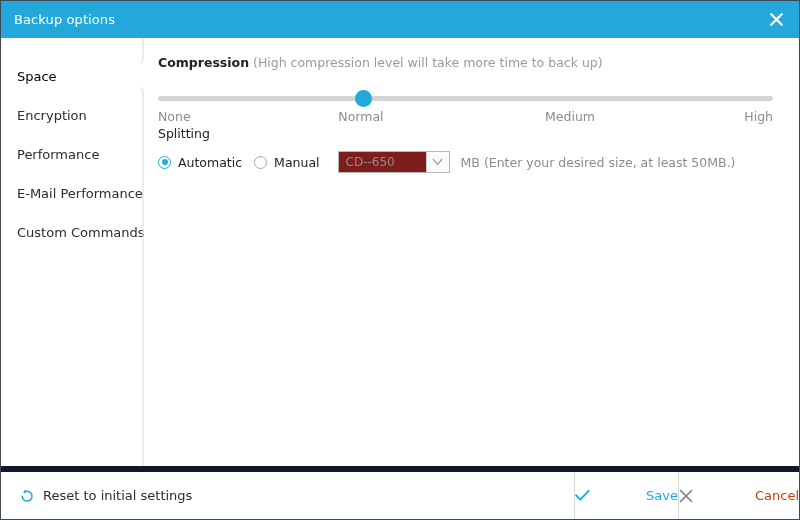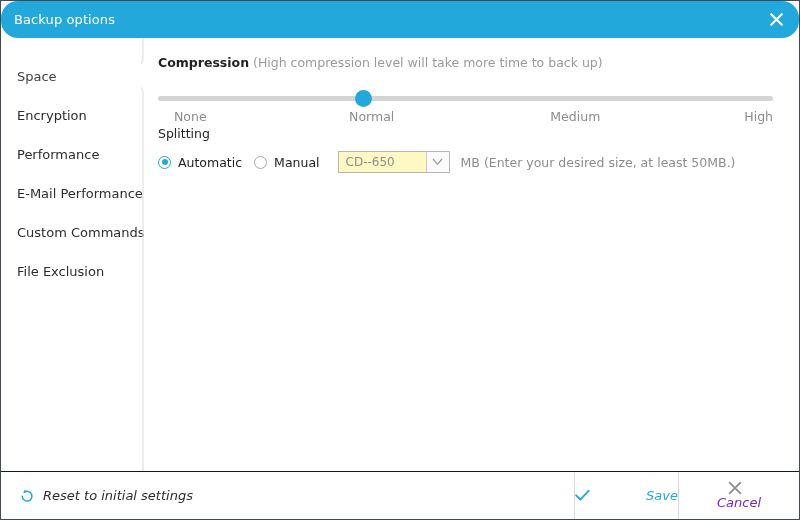--- a/index.html
+++ b/index.html
@@ -28,21 +28,20 @@
   
   .titlebar {
     position: relative;
     height: 37px;
     min-height: 37px;
     background: #22a8da;
     display: flex;
     align-items: center;
     justify-content: space-between;
     flex: 0 0 auto;
-    border-radius: 17px;
   }
   .titlebar-title {
     color: #ffffff;
     font-size: 13px;
     letter-spacing: 0.1px;
     padding-left: 13px;
     user-select: none;
   }
   .close-btn {
     width: 46px;
@@ -74,21 +73,21 @@
     height: 39px;
     display: flex;
     align-items: center;
     padding-left: 16px;
     font-size: 13px;
     color: #2c2c2c;
     cursor: pointer;
     user-select: none;
     white-space: nowrap;
   }
-  .sidebar-item.active { color: #404040; }
+  .sidebar-item.active { color: #000000; }
 
   
   .sidebar-divider {
     position: absolute;
     left: 140px;
     top: 0;
     bottom: 0;
     width: 24px;
     pointer-events: none;
   }
@@ -143,21 +142,21 @@
     top: 0;
     width: 17px;
     height: 17px;
     margin-left: -8px;
     border-radius: 50%;
     background: #22a8da;
     cursor: pointer;
   }
   .slider-ticks {
     position: absolute;
-    left: 16px;
+    left: 0;
     right: 6px;
     top: 19px;
     height: 16px;
   }
   .tick {
     position: absolute;
     font-size: 12.5px;
     color: #8c8c8c;
     white-space: nowrap;
     user-select: none;
@@ -205,21 +204,21 @@
   .radio-label {
     font-size: 12.5px;
     color: #232323;
   }
 
   .select {
     width: 112px;
     height: 22px;
     box-sizing: border-box;
     border: 1px solid #b6b6b6;
-    background: #fef9c3;
+    background: #7f1d1d;
     display: flex;
     align-items: stretch;
     margin-left: 6px;
     cursor: default;
   }
   .select-value {
     flex: 1 1 auto;
     display: flex;
     align-items: center;
     padding-left: 7px;
@@ -244,25 +243,24 @@
     margin-left: 11px;
     white-space: nowrap;
     text-align: center;
   }
 
   
   .footer {
     height: 47px;
     min-height: 47px;
     flex: 0 0 auto;
-    border-top: 1px solid #0f172a;
+    border-top: 6px solid #0f172a;
     display: flex;
     align-items: stretch;
     background: #ffffff;
-    font-style: italic;
   }
   .footer-left {
     flex: 1 1 auto;
     display: flex;
     align-items: center;
     padding-left: 18px;
   }
   .footer-btn {
     display: flex;
     align-items: center;
@@ -278,24 +276,23 @@
   }
   .reset-btn { color: #2c2c2c; }
   .save-btn {
     width: 103px;
     justify-content: space-between;
     color: #22a8da;
     border-left: 1px solid #d9d9d9;
   }
   .cancel-btn {
     width: 120px;
-    justify-content: center;
-    color: #6d28d9;
+    justify-content: space-between;
+    color: #c2410c;
     border-left: 1px solid #d9d9d9;
-    flex-direction: column;
   }
   .footer-right { display: flex; align-items: stretch; }
 </style>
 </head>
 <body>
 
 <div class="window">
 
   <div class="titlebar">
     <div class="titlebar-title">Backup options</div>
@@ -318,23 +315,20 @@
         <span>Encryption</span>
       </div>
       <div class="sidebar-item">
         <span>Performance</span>
       </div>
       <div class="sidebar-item">
         <span>E-Mail Performance</span>
       </div>
       <div class="sidebar-item">
         <span>Custom Commands</span>
-      </div>
-      <div class="sidebar-item">
-        <span>File Exclusion</span>
       </div>
     </div>
 
     <div class="sidebar-divider">
       <svg viewBox="0 0 24 436" preserveAspectRatio="none">
         <path d="M2 0 L2 19 L2 22 L-6 38 L2 54 L2 436" fill="none" stroke="#e0e0e0" stroke-width="1.2" vector-effect="non-scaling-stroke"></path>
       </svg>
     </div>
 
     <div class="content">

